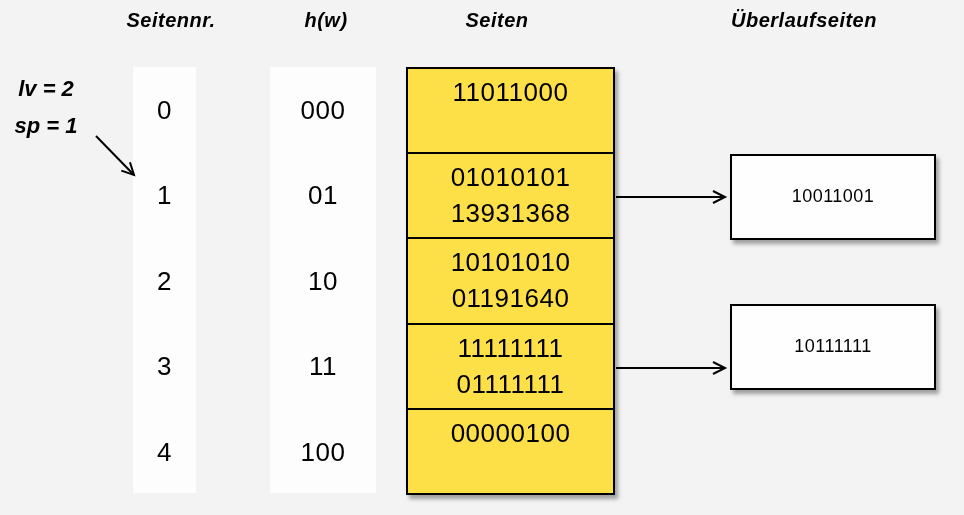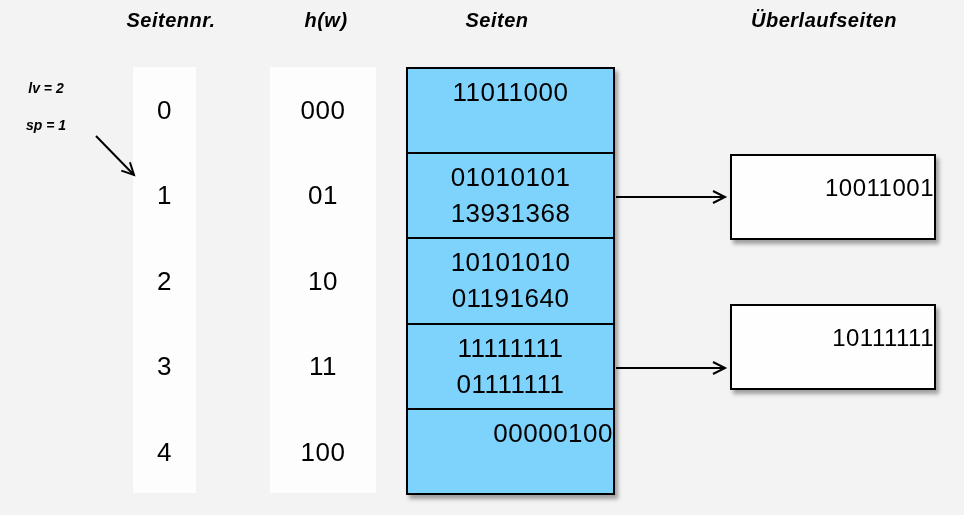--- a/index.html
+++ b/index.html
@@ -24,32 +24,32 @@
     line-height: 30px;
     text-align: center;
     font-style: italic;
     font-weight: 600;
     font-size: 20px;
     letter-spacing: 0.5px;
   }
   .hdr-seitennr { left: 96px;  width: 150px; }
   .hdr-hw       { left: 266px; width: 120px; }
   .hdr-seiten   { left: 437px; width: 120px; }
-  .hdr-ueberlauf{ left: 724px; width: 200px; font-style: italic; }
+  .hdr-ueberlauf{ left: 704px; width: 200px; font-style: italic; }
 
   
   .annotation {
     position: absolute;
     left: 2px;
     top: 70px;
     width: 88px;
     text-align: center;
     font-style: italic;
     font-weight: 600;
-    font-size: 14px;
+    font-size: 22px;
     line-height: 37px;
   }
 
   
   .strip {
     position: absolute;
     top: 67px;
     height: 426px;
     background: #fdfdfd;
   }
@@ -75,51 +75,51 @@
   .rt4 { top: 409px; }
 
   
   .stack {
     position: absolute;
     left: 406px;
     top: 67px;
     width: 209px;
     height: 428px;
     box-sizing: border-box;
-    background: #7dd3fc;
+    background: #fde047;
     border: 2.5px solid #000;
     box-shadow: 3px 4px 4px rgba(0, 0, 0, 0.35);
     display: flex;
     flex-direction: column;
   }
   .cell {
     flex: 1;
     border-bottom: 2px solid #000;
     text-align: center;
     padding-top: 5px;
     font-size: 26px;
     line-height: 36px;
     letter-spacing: 0.5px;
     overflow: hidden;
   }
-  .cell:last-child { border-bottom: none; text-align: right; }
+  .cell:last-child { border-bottom: none; }
 
   
   .ovbox {
     position: absolute;
     left: 730px;
     width: 206px;
     height: 86px;
     box-sizing: border-box;
     background: #fefefe;
     border: 2.5px solid #000;
     box-shadow: 3px 4px 4px rgba(0, 0, 0, 0.35);
-    text-align: right;
-    padding-top: 14px;
-    font-size: 24px;
+    text-align: center;
+    padding-top: 22px;
+    font-size: 18px;
     line-height: 36px;
     letter-spacing: 0.5px;
   }
   .ov1 { top: 154px; }
   .ov2 { top: 304px; }
 
   .arrow-layer {
     position: absolute;
     left: 0; top: 0;
     width: 964px;

